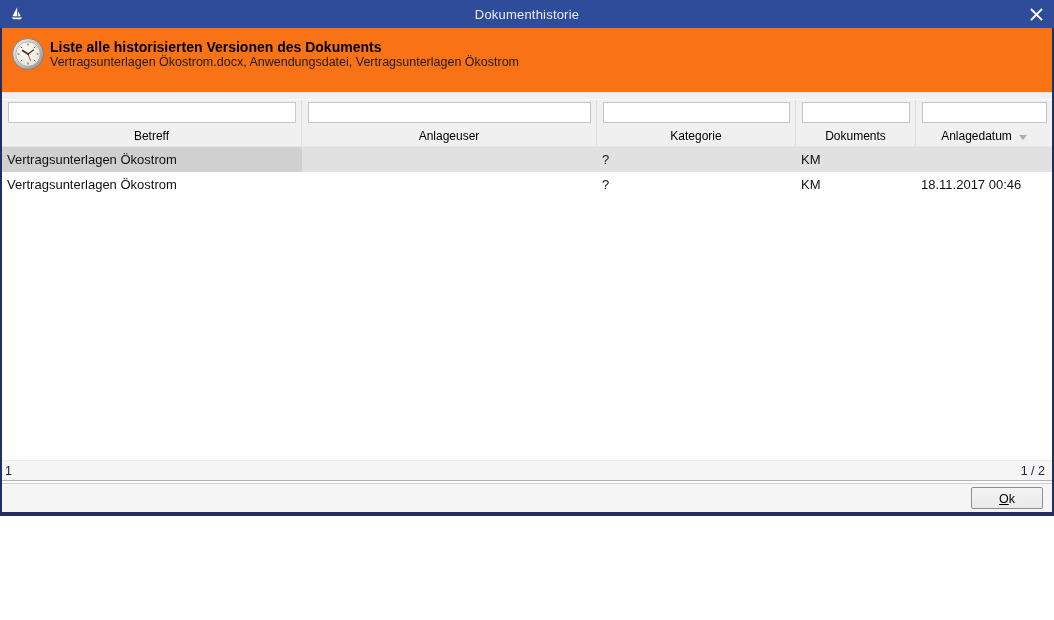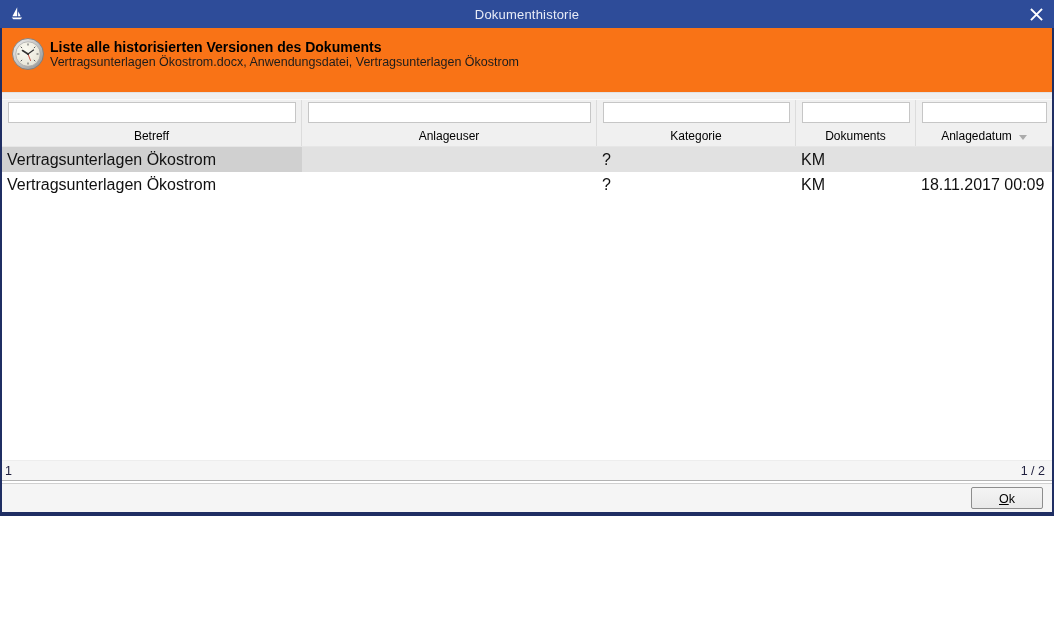--- a/index.html
+++ b/index.html
@@ -68,21 +68,21 @@
   }
   .header-cell:last-child { border-right: none; }
   .sort-arrow {
     display: inline-block; width: 0; height: 0; margin-left: 7px; margin-top: 2px;
     border-left: 4px solid transparent; border-right: 4px solid transparent;
     border-top: 5px solid #ababab;
   }
 
   .data-row { flex: 0 0 25px; display: flex; align-items: stretch; background: #fff; cursor: default; }
   .data-row.selected { background: #e1e1e1; }
-  .data-cell { display: flex; align-items: center; padding-left: 5px; overflow: hidden; white-space: nowrap; font-size: 16px; color: #111; }
+  .data-cell { display: flex; align-items: center; padding-left: 5px; overflow: hidden; white-space: nowrap; font-size: 13px; color: #111; }
   .data-cell.focused { background: #d0d0d0; }
 
   .c0 { width: 300px; flex: 0 0 300px; }
   .c1 { width: 295px; flex: 0 0 295px; }
   .c2 { width: 199px; flex: 0 0 199px; }
   .c3 { width: 120px; flex: 0 0 120px; }
   .c4 { flex: 1 1 auto; }
 
   .empty-area { flex: 1 1 auto; background: #fff; }
 
@@ -225,21 +225,21 @@
       <div class="data-cell c1"></div>
       <div class="data-cell c2">?</div>
       <div class="data-cell c3">KM</div>
     </div>
 
     <div class="data-row">
       <div class="data-cell c0">Vertragsunterlagen Ökostrom</div>
       <div class="data-cell c1"></div>
       <div class="data-cell c2">?</div>
       <div class="data-cell c3">KM</div>
-      <div class="data-cell c4">18.11.2017 00:09</div>
+      <div class="data-cell c4">18.11.2017 00:46</div>
     </div>
 
     <div class="empty-area"></div>
   </div>
 
   <div class="status-bar">
     <span>1</span>
     <span>1 / 2</span>
   </div>
 

